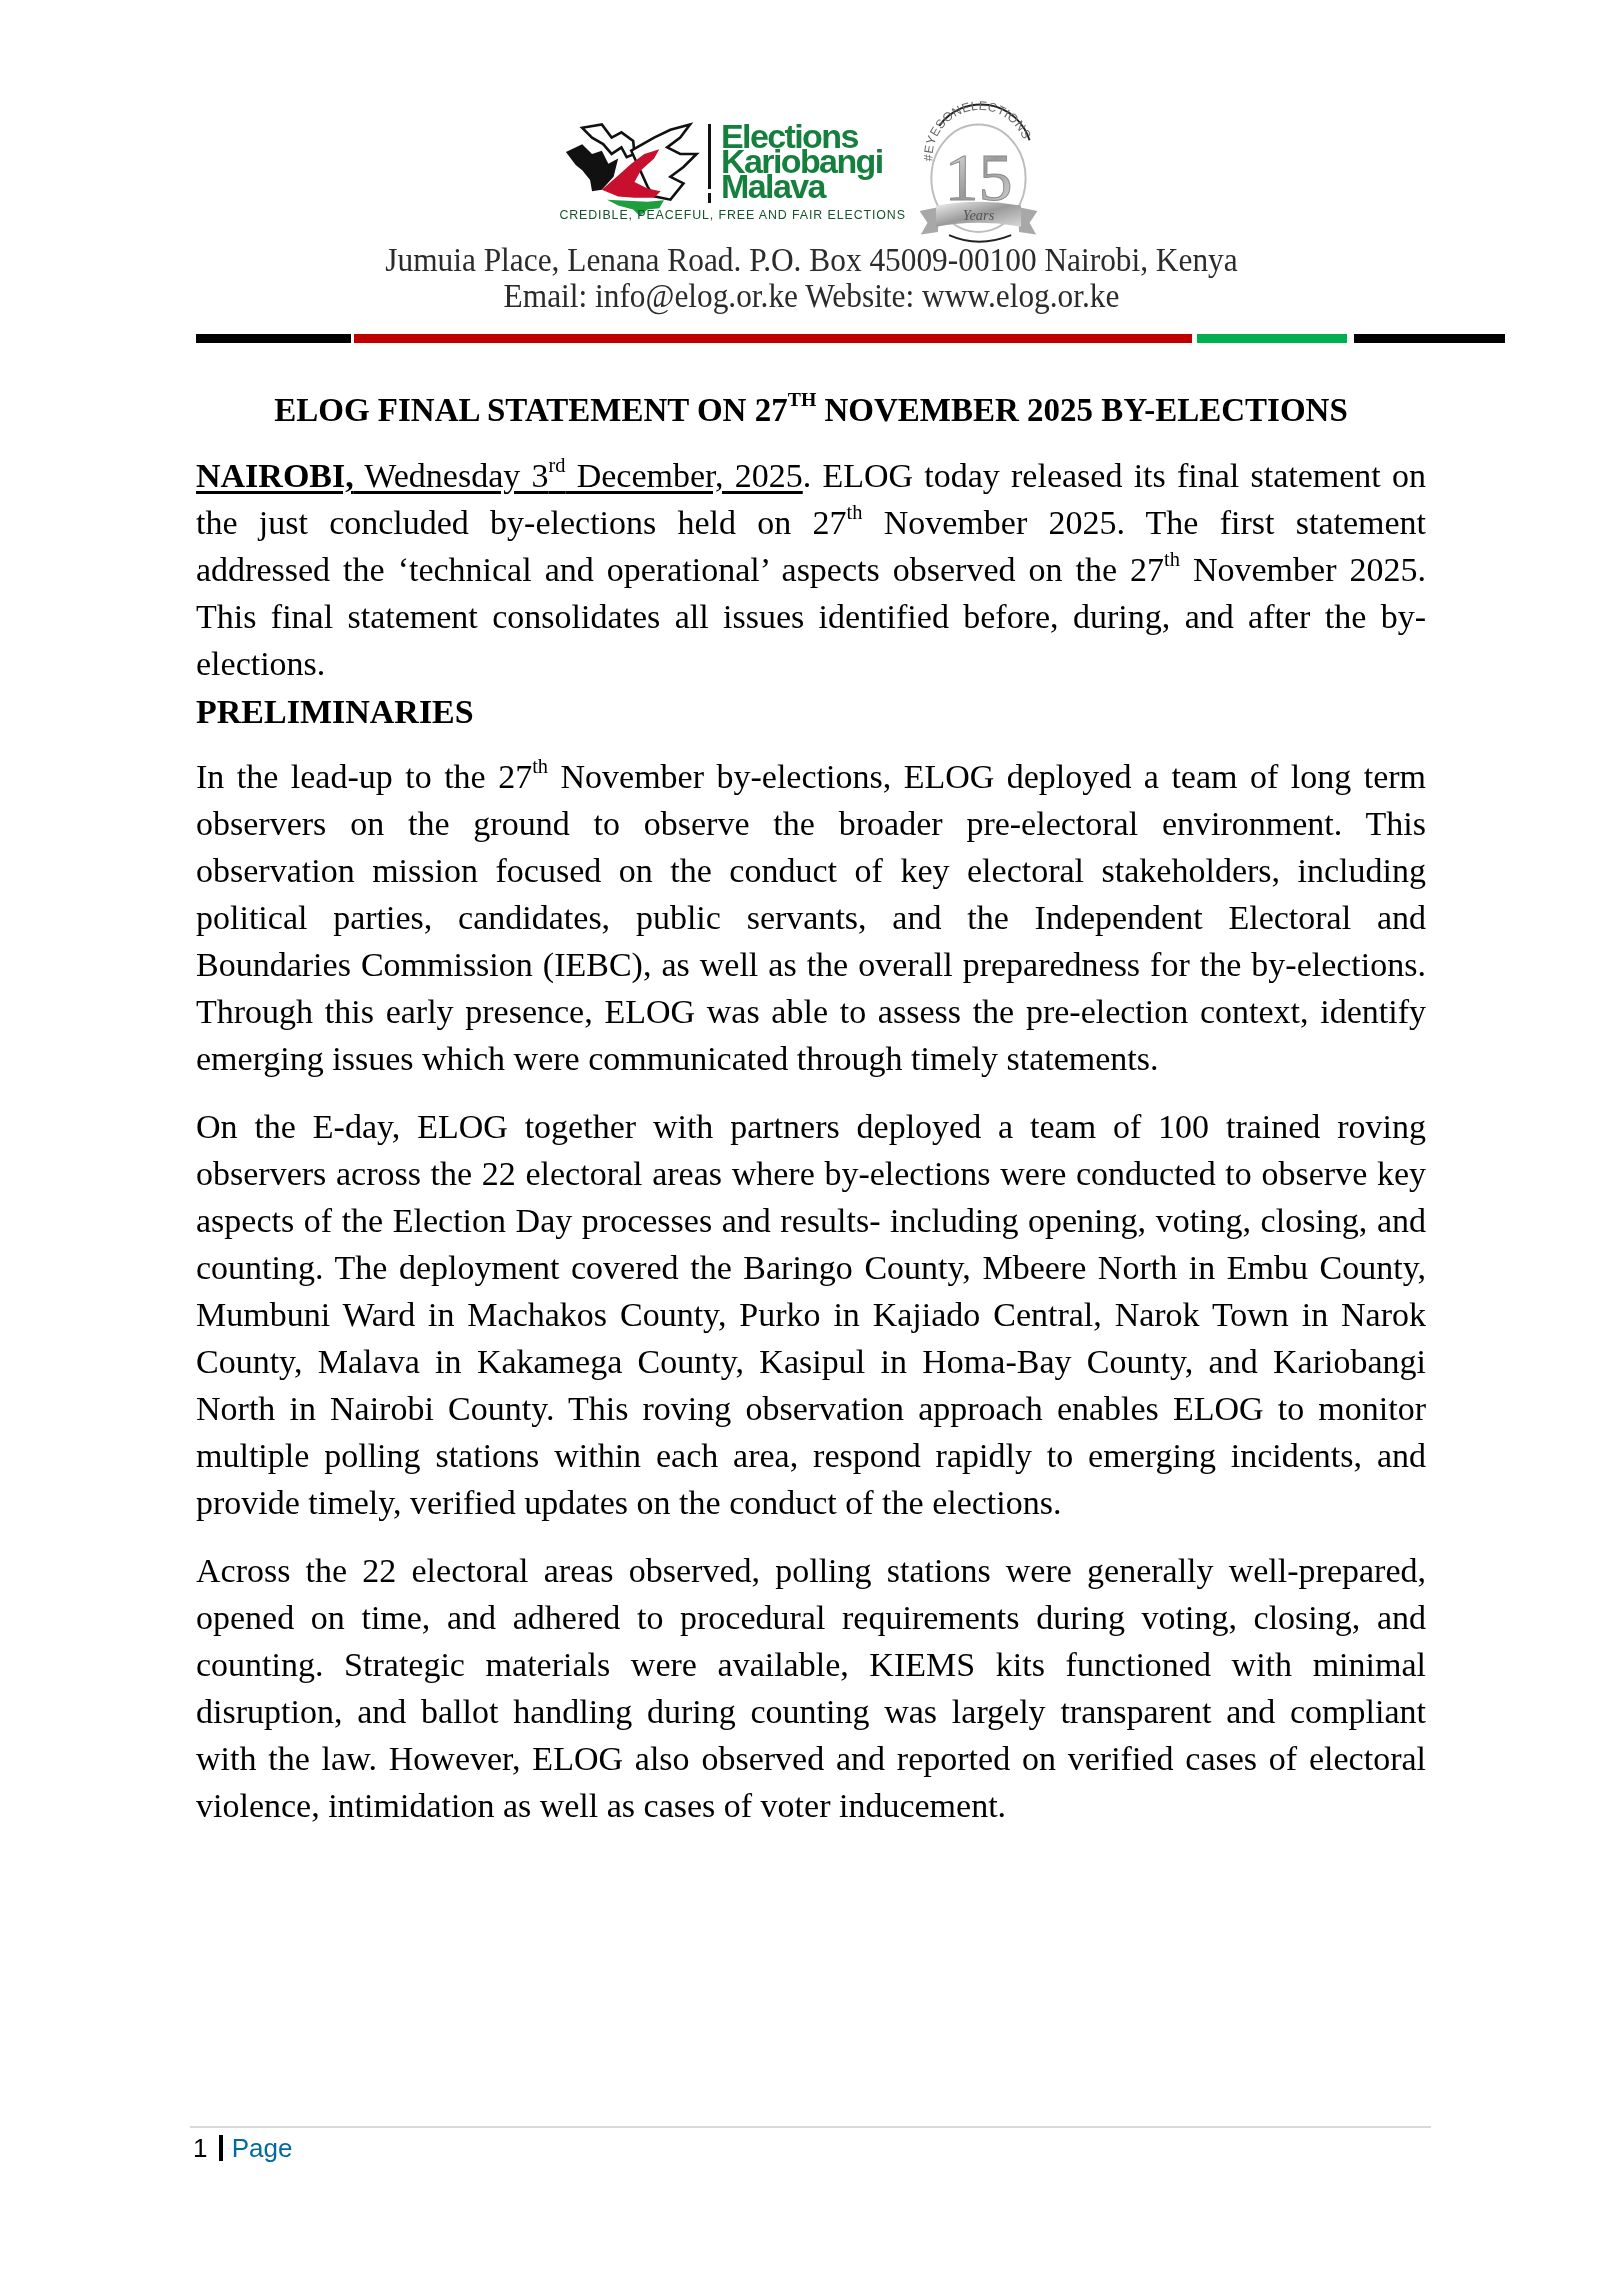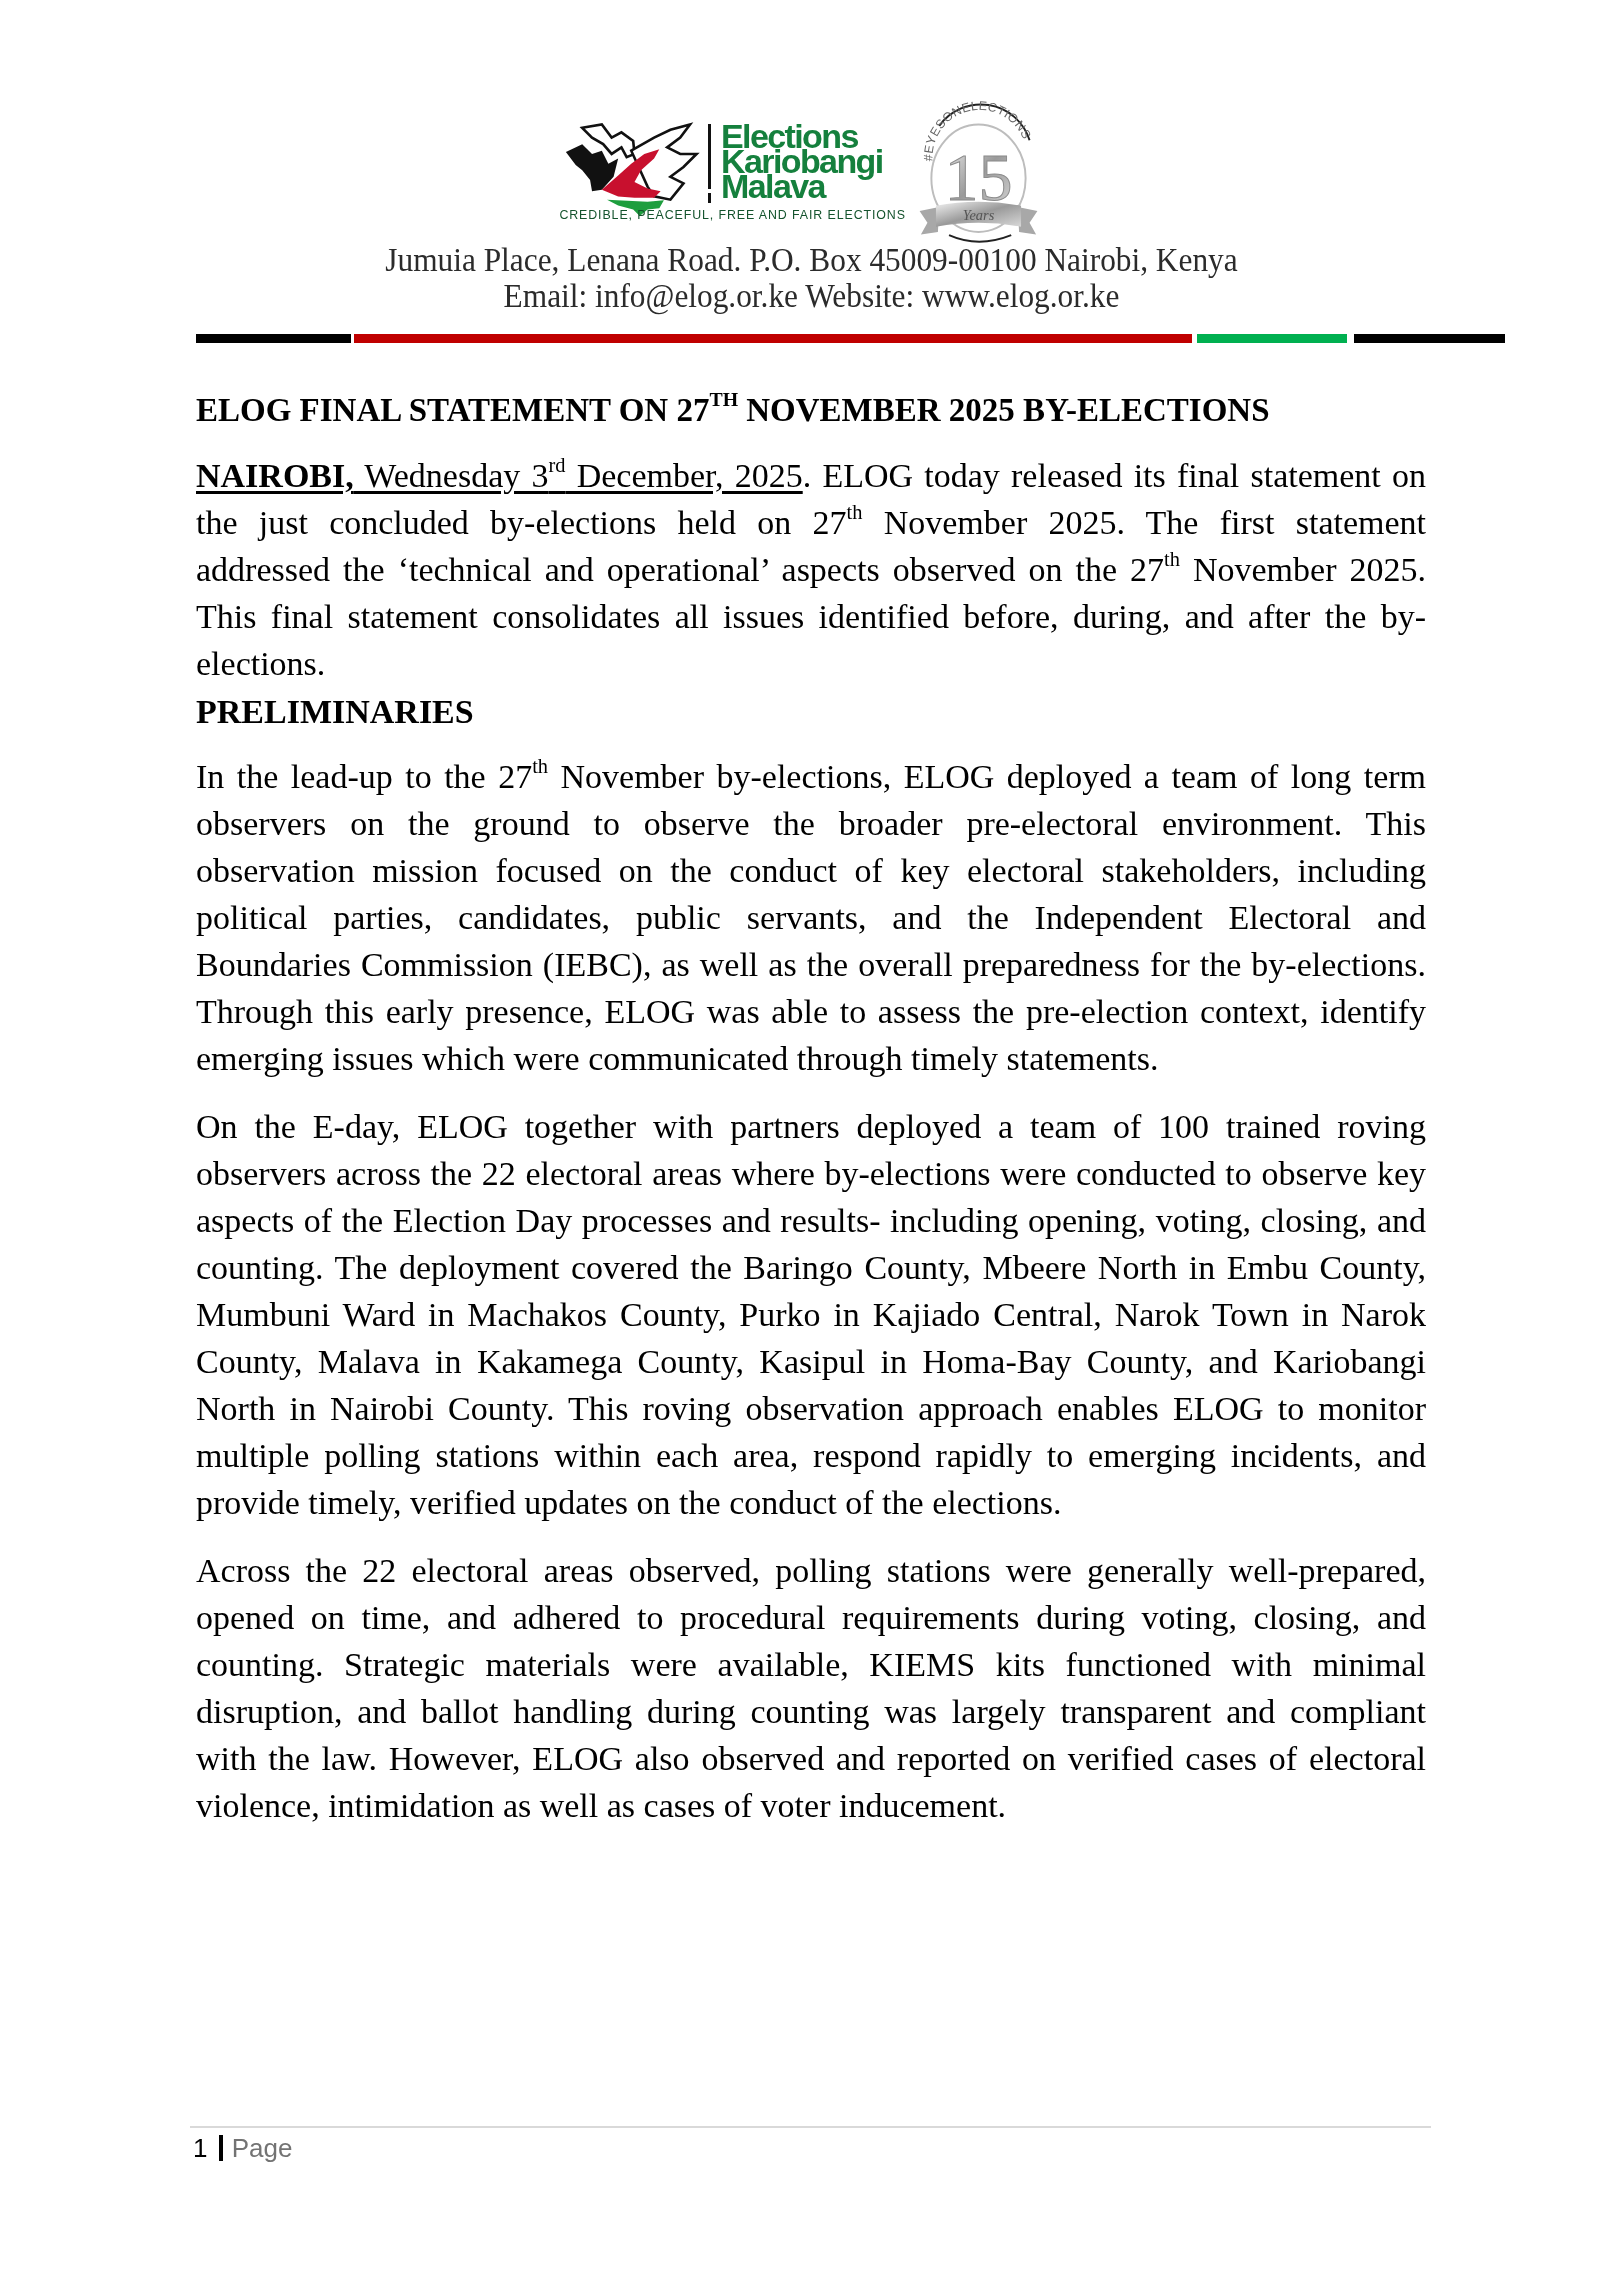--- a/index.html
+++ b/index.html
@@ -27,34 +27,34 @@
   .address.l2 { top: 278px; }
 
   .flagbar { position: absolute; top: 334px; height: 9.2px; }
   .fb1 { left: 196px; width: 155px; background: #000; }
   .fb2 { left: 354px; width: 838px; background: #c00000; }
   .fb3 { left: 1197px; width: 150px; background: #00b050; }
   .fb4 { left: 1354px; width: 151px; background: #000; }
 
   
   .content { position: absolute; left: 196px; top: 391px; width: 1230px; }
-  .title { font-weight: bold; font-size: 33px; line-height: 39px; margin: 0; }
+  .title { text-align: center; font-weight: bold; font-size: 33px; line-height: 39px; margin: 0; }
   sup { font-size: 0.6em; line-height: 0; vertical-align: 0.75em; }
   .h { font-weight: bold; font-size: 34px; line-height: 39px; margin: 0; }
   .p { font-size: 34px; line-height: 47px; text-align: justify; margin: 0; }
   .u { text-decoration: underline; text-decoration-thickness: 2.6px; text-underline-offset: 3.9px; font-family: Liberation Serif, serif; }
   .b { font-weight: bold; }
 
   
   .footer-rule { position: absolute; left: 190px; top: 2126px; width: 1241px; height: 2px; background: #d9d9d9; }
   .footer { position: absolute; left: 193px; top: 2132px; font-family: "Liberation Sans", "DejaVu Sans", sans-serif;
             font-size: 26px; line-height: 33px; white-space: nowrap; }
   .footer .num { color: #000; }
   .footer .sep { display: inline-block; width: 3.3px; height: 26px; background: #000; vertical-align: -3.9px; margin: 0 9.2px 0 11.8px; }
-  .footer .pg { color: #737373; }
+  .footer .pg { color: #0369a1; }
 </style>
 </head>
 <body>
 
 <div class="logo">
   <svg class="dove" viewBox="0 0 240 150">
 
     <path d="M15 52 L40 40 L55 55 L70 50 L80 70 L95 62 L88 90 L70 110 L55 112 L52 95 L40 80 L30 72 Z" fill="#111"></path>
 
     <path d="M40 15 L70 10 L85 30 L100 22 L118 35 L120 55 L108 60 L100 45 L85 55 L72 40 L55 30 Z" fill="#fff" stroke="#111" stroke-width="4"></path>

